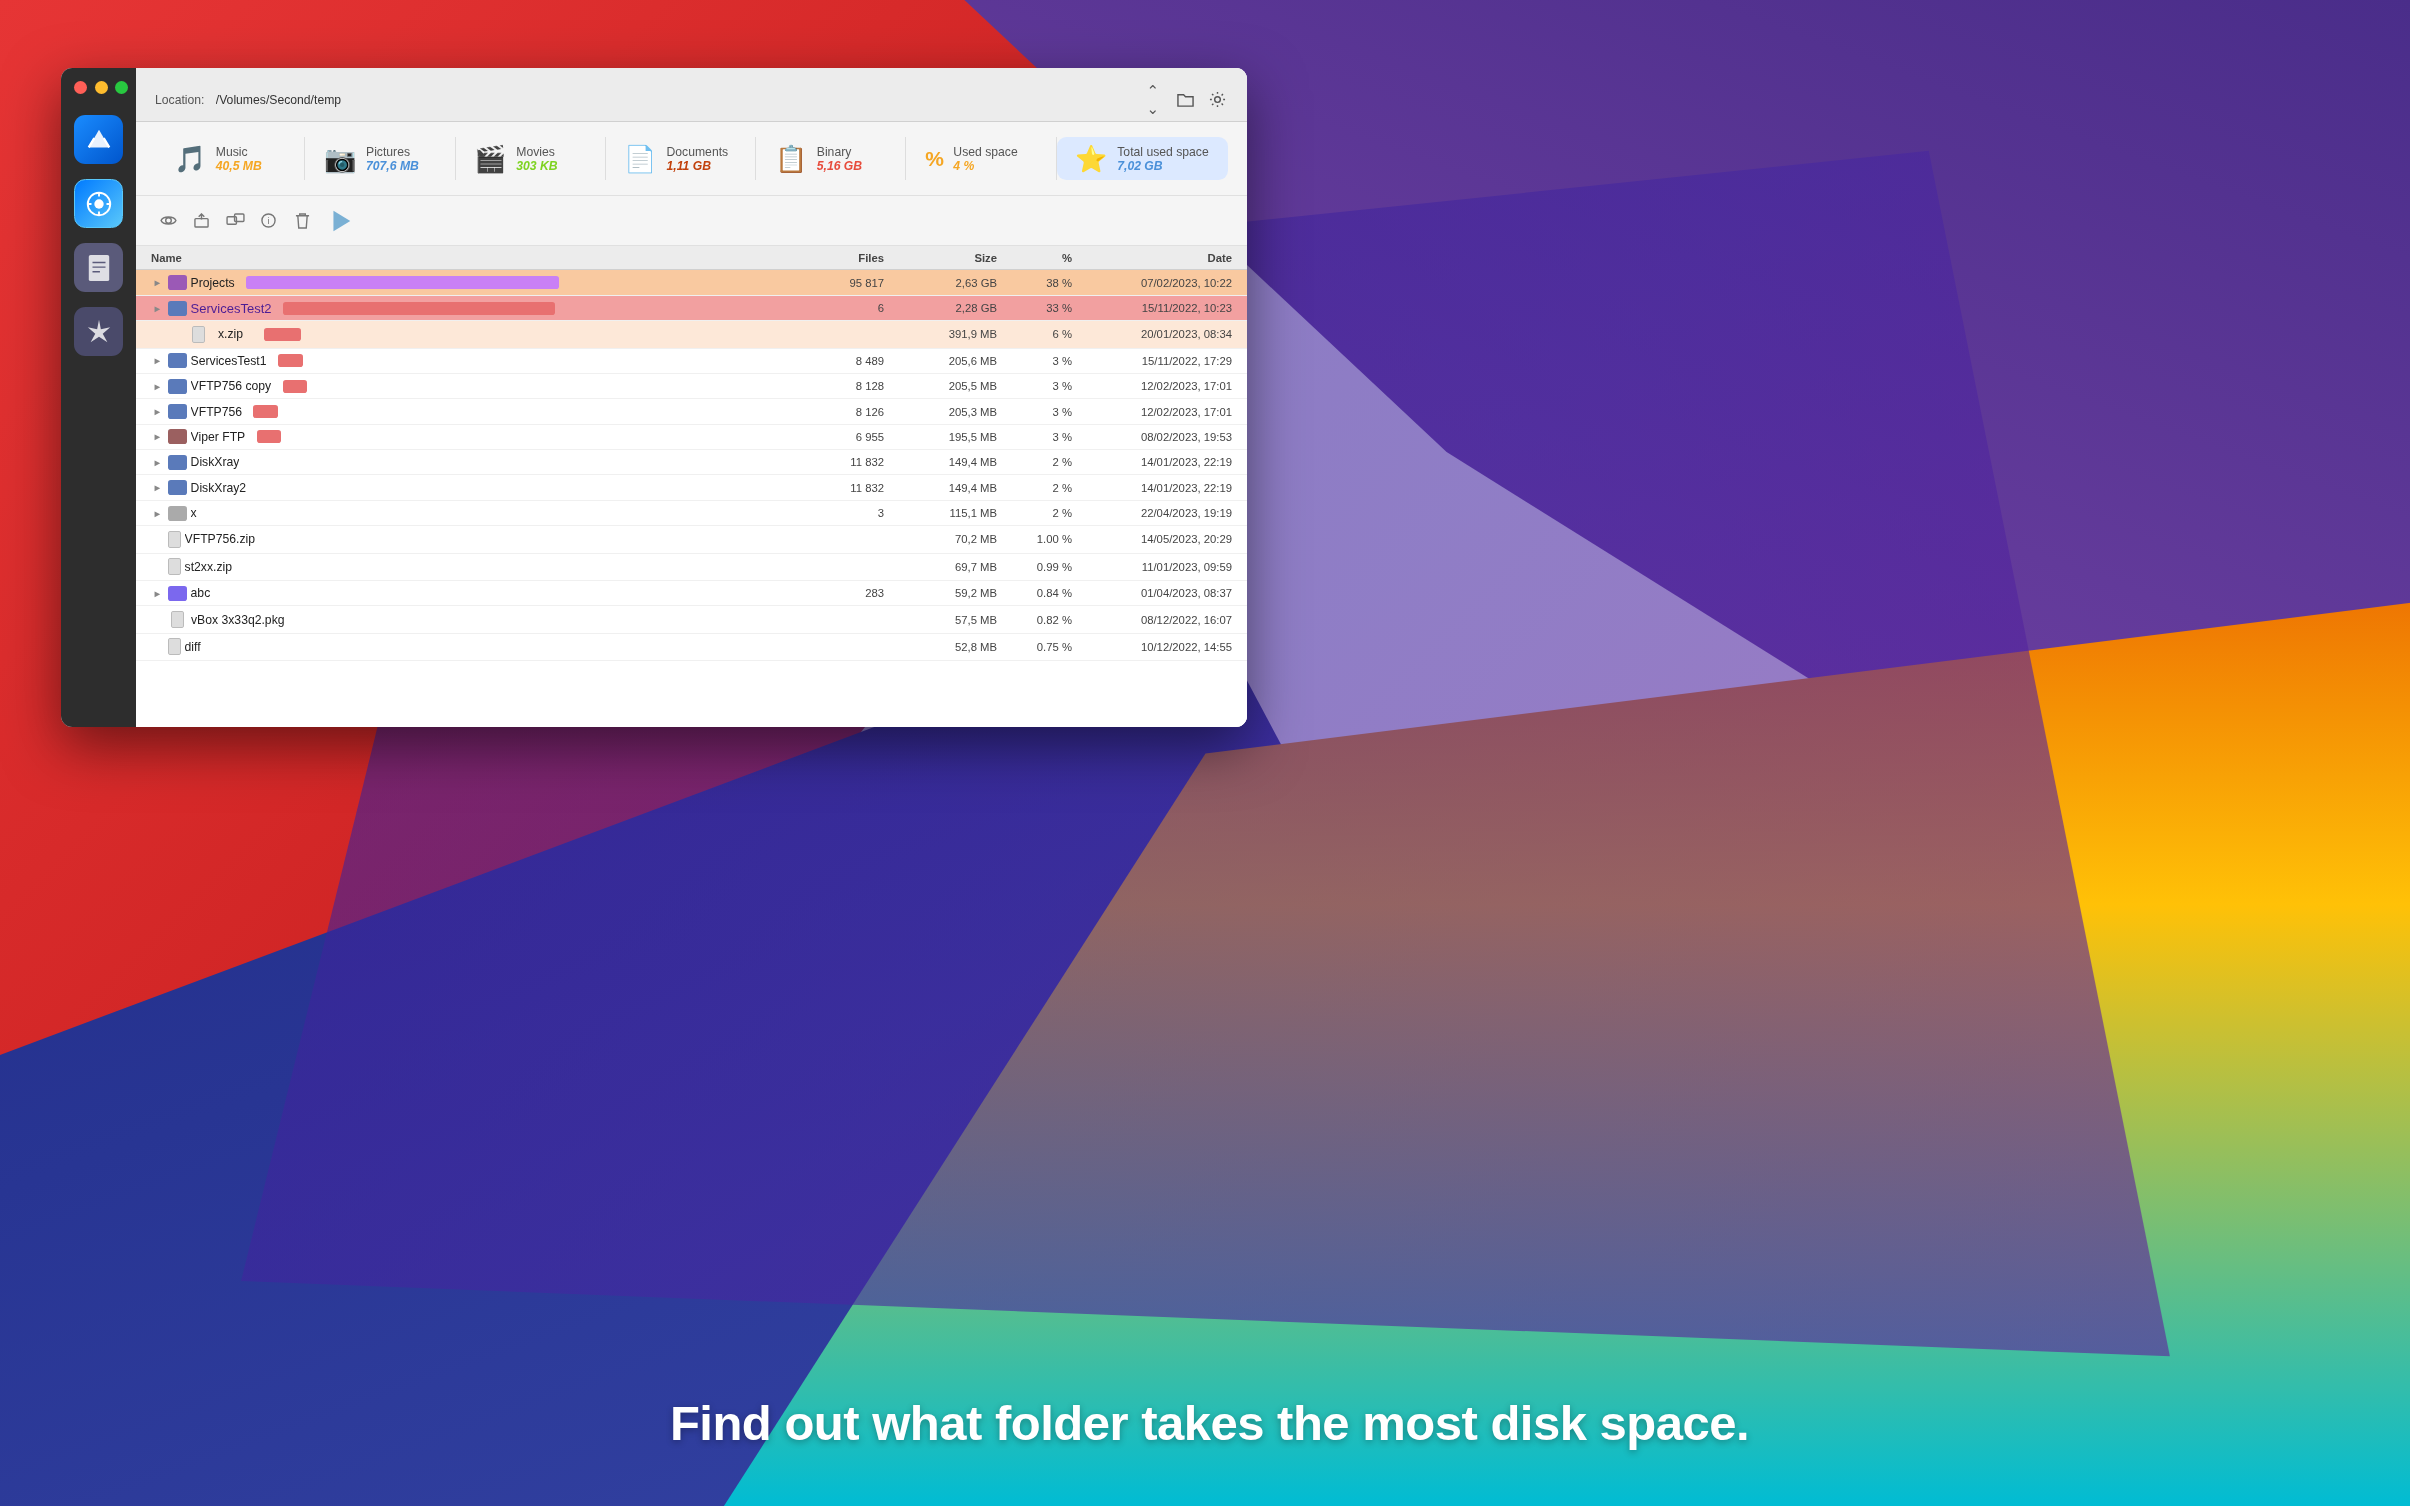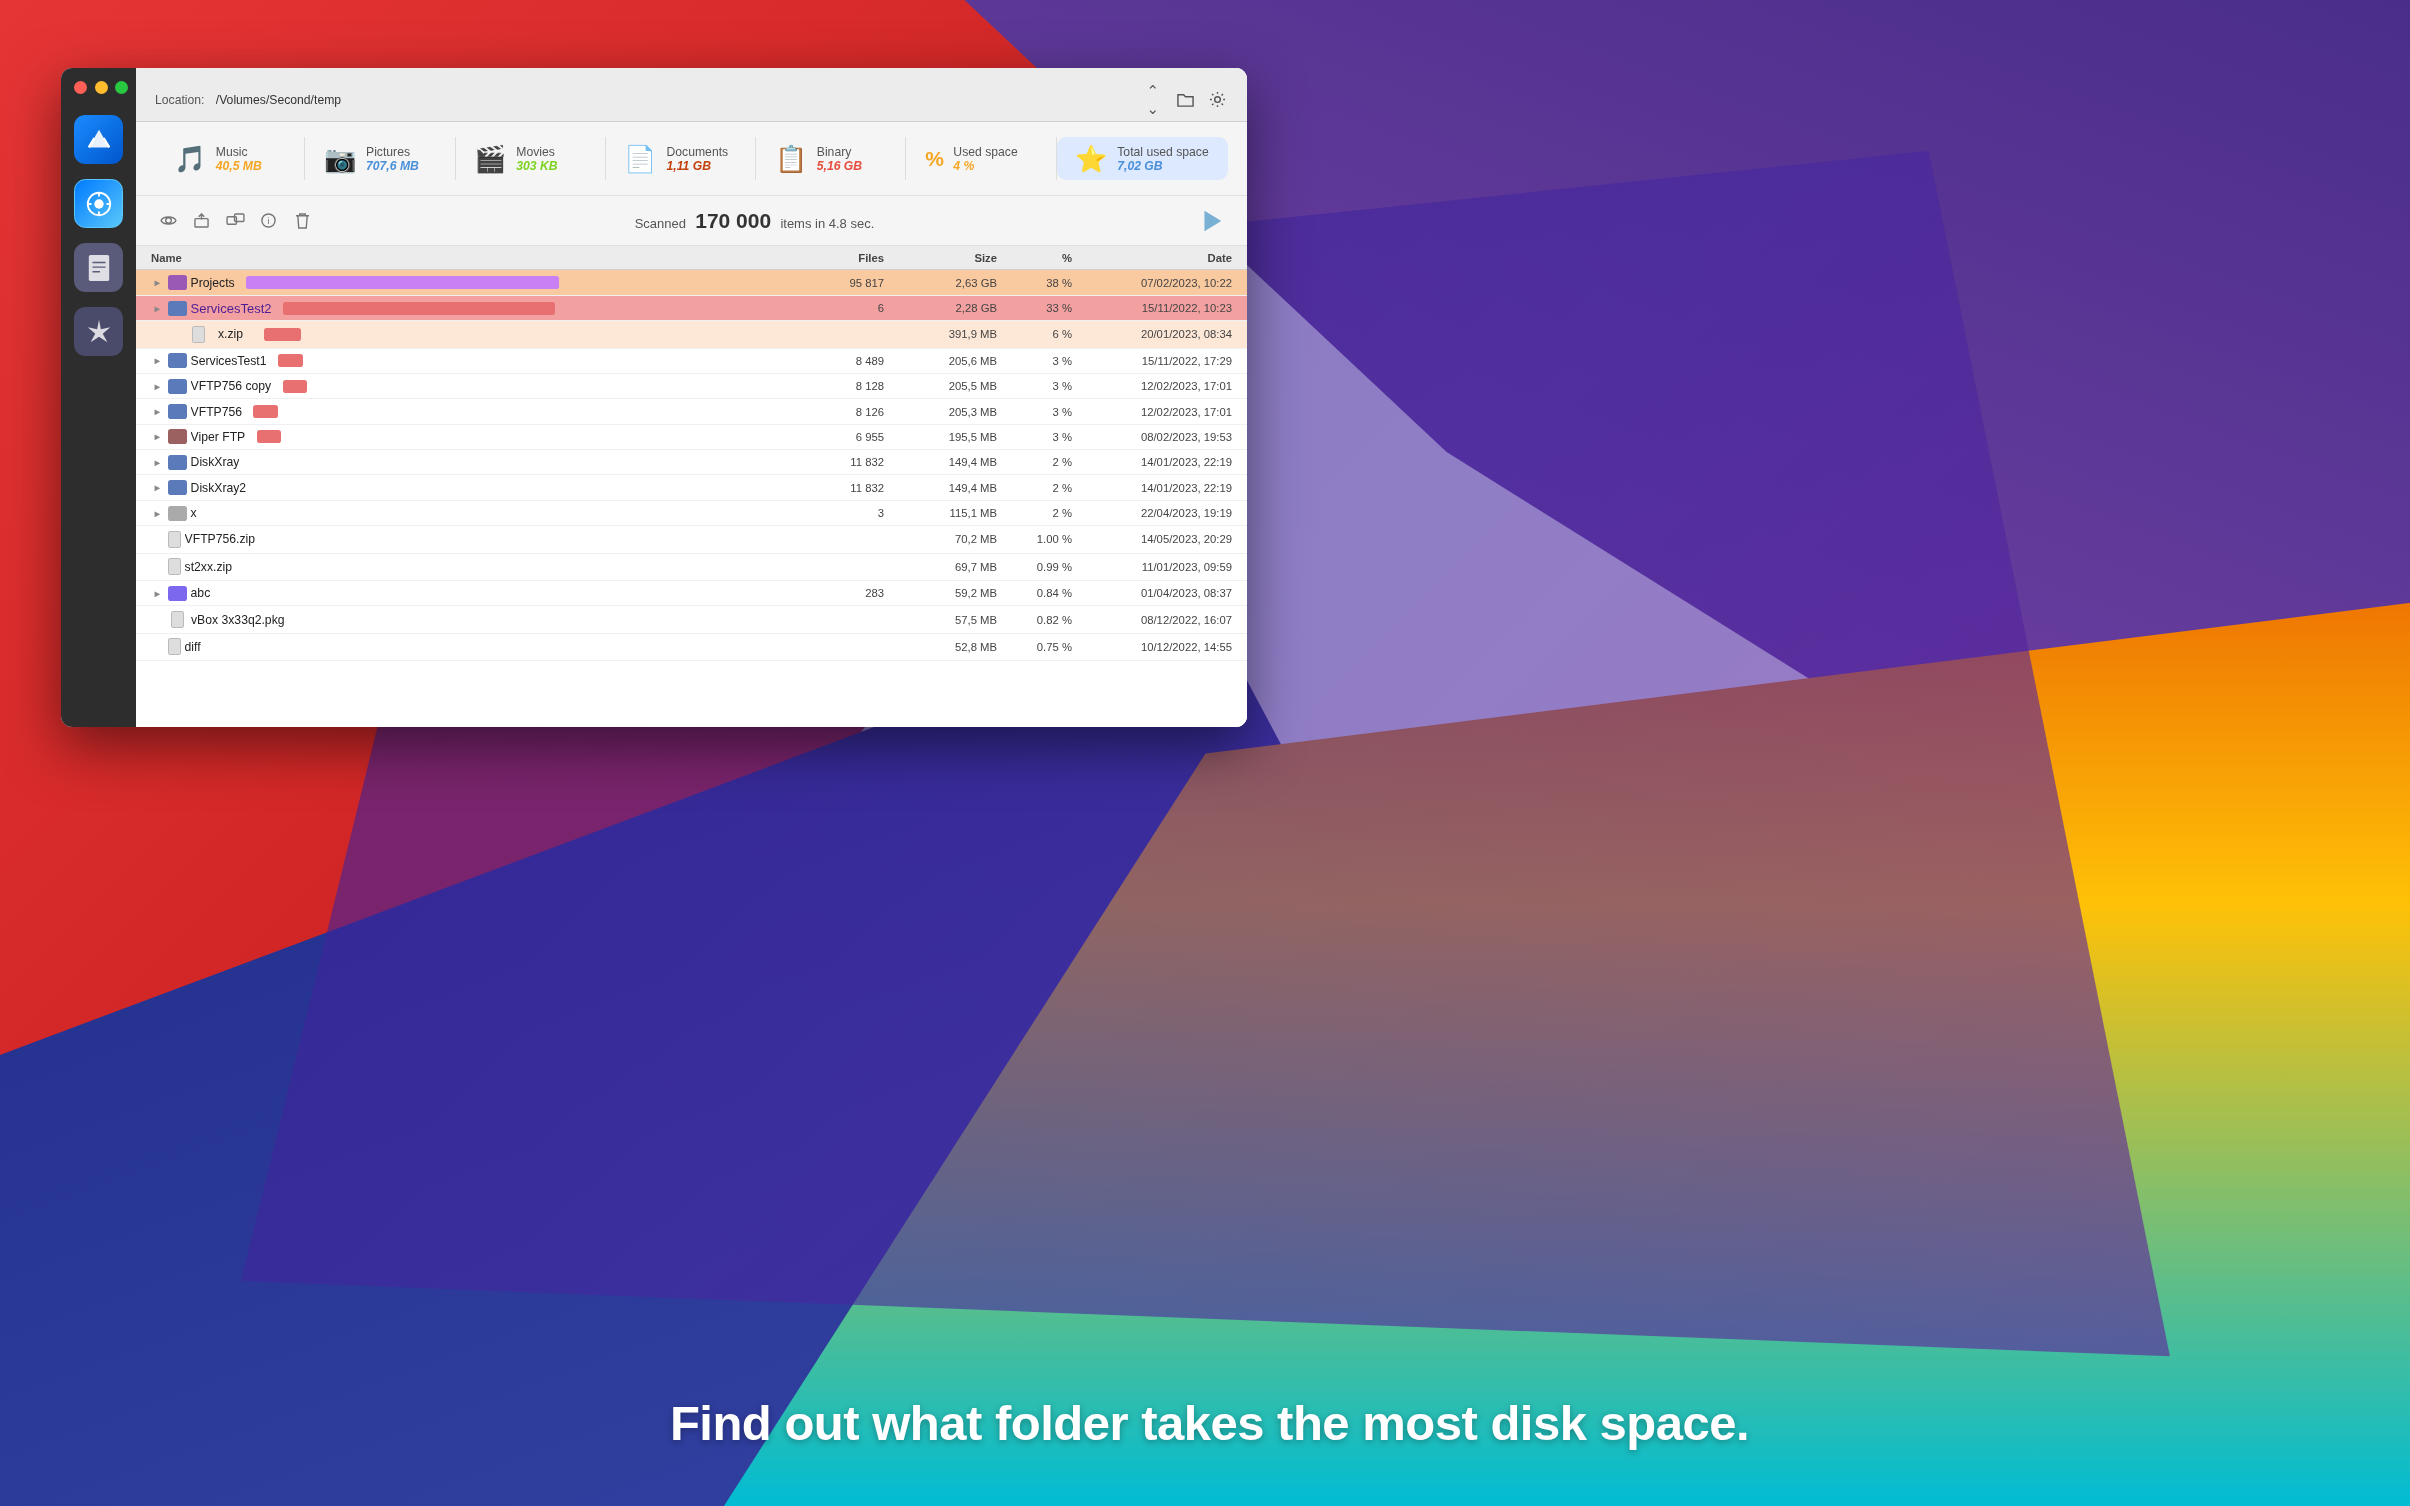--- a/index.html
+++ b/index.html
@@ -447,25 +447,20 @@
         <svg width="15" height="15" viewBox="0 0 16 16" fill="none" style="font-size:15px">
           <circle cx="8" cy="8" r="7" stroke="#777" stroke-width="1.5"></circle>
           <text x="7" y="12" font-size="10" fill="#777">i</text>
         </svg>
       </div>
       <div class="action-icon">
         <svg width="15" height="17" viewBox="0 0 16 18" fill="none">
           <path d="M1 4h14M5 4V2h6v2M3 4l1 13h8l1-13" stroke="#777" stroke-width="1.5" fill="none"></path>
         </svg>
       </div>
-      <div class="scan-result">
-        <span>Scanned</span>
-        <span class="scan-count" style="font-size:21px;font-weight:800;color:#333;margin:0 5.6px;">170 000</span>
-        <span>items in 4.8 sec.</span>
-      </div>
       <div class="scan-play">
         <svg width="28" height="28" viewBox="0 0 30 30" fill="none">
           <polygon points="8,4 26,15 8,26" fill="#7ab0d4"></polygon>
         </svg>
       </div>
     </div>
 
     <div class="table-container">
       <div class="table-header">
         <div class="th">Name</div>

